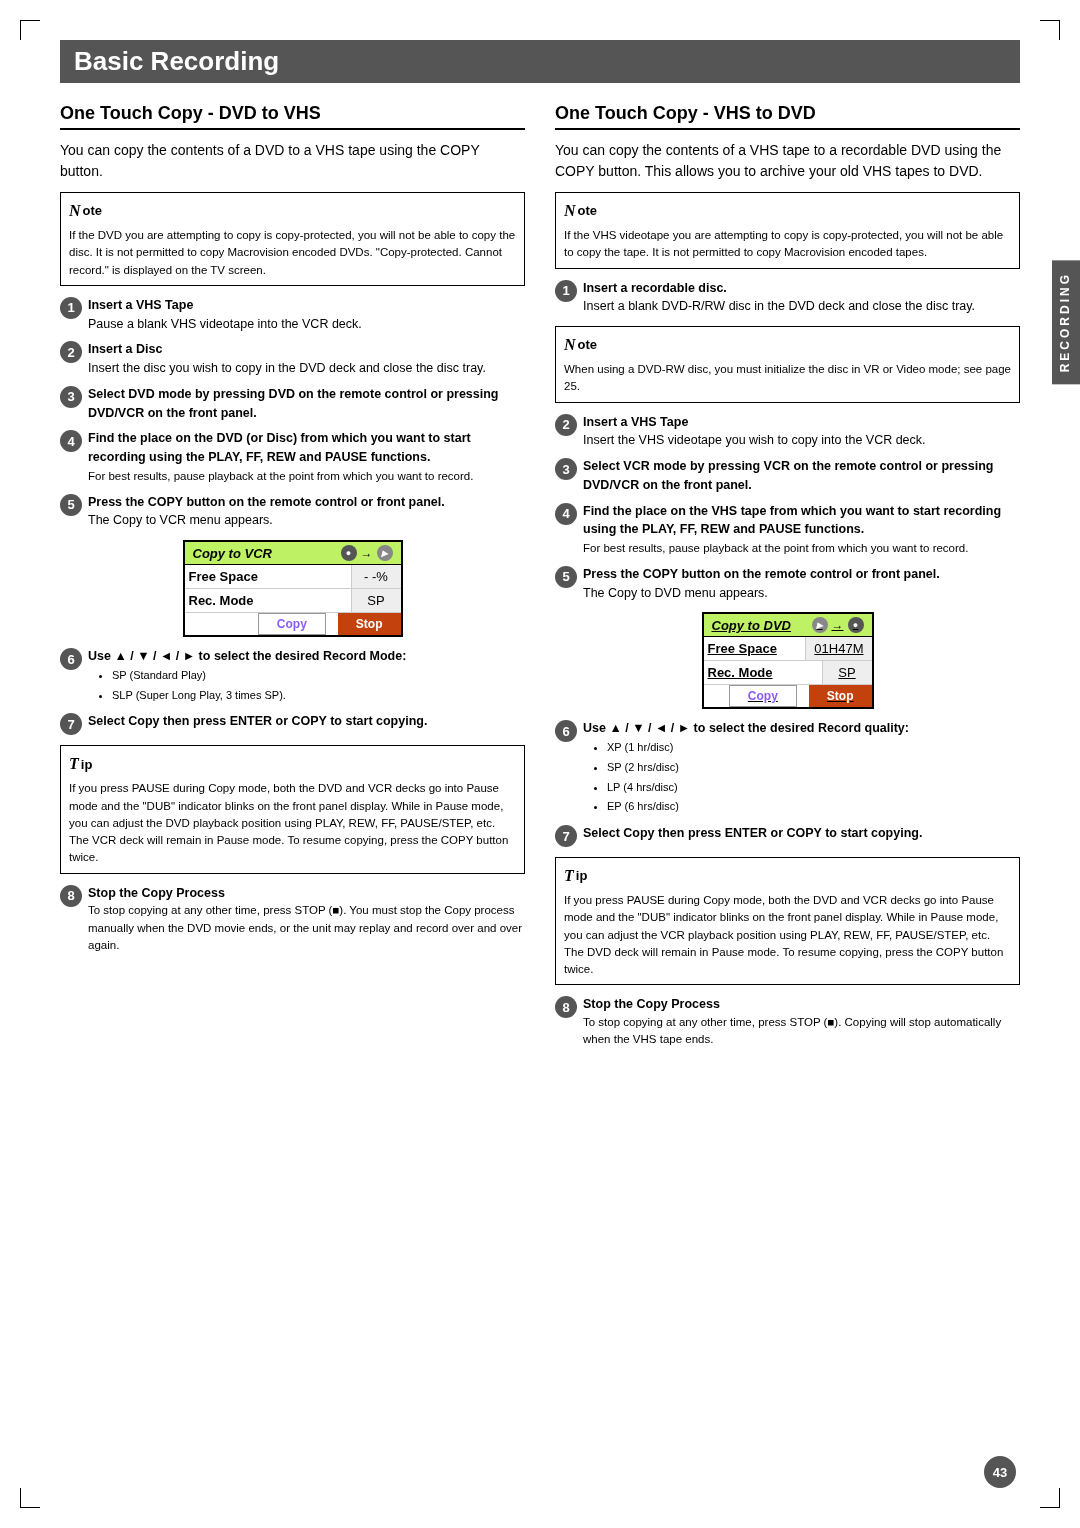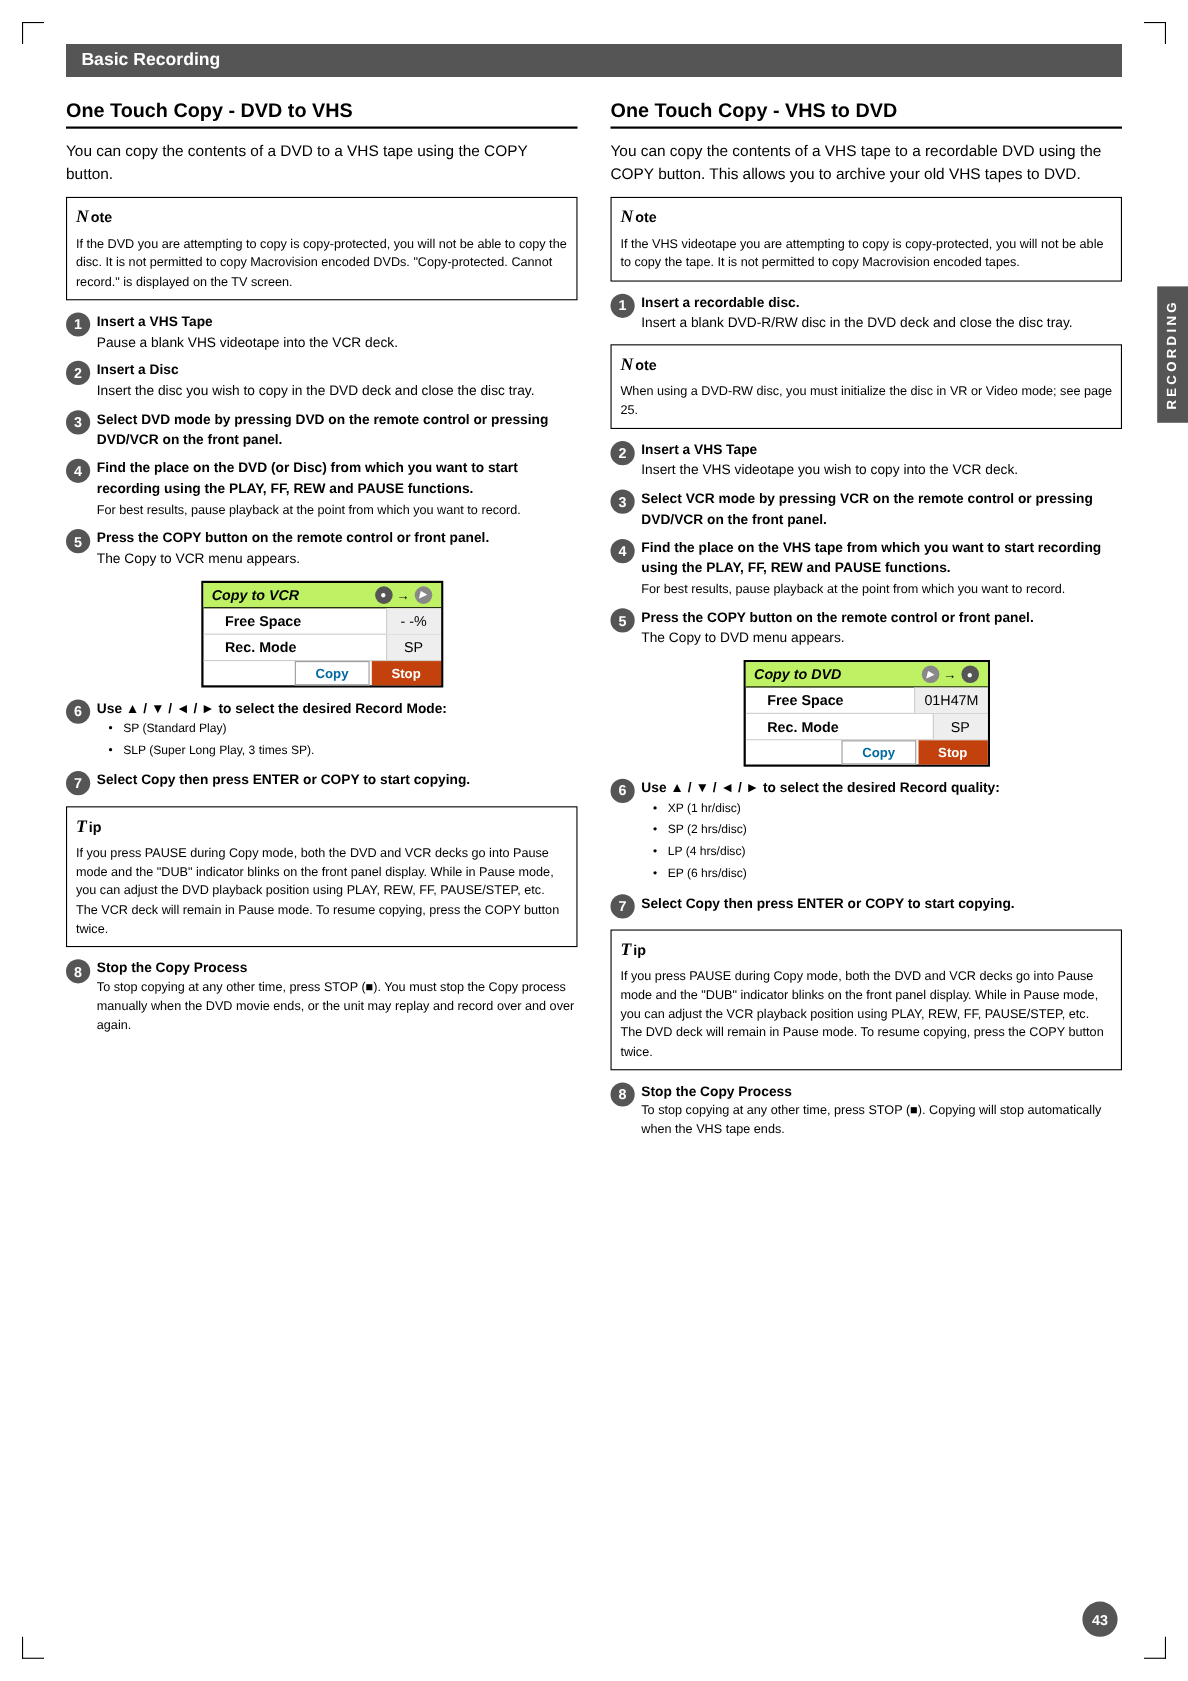--- a/index.html
+++ b/index.html
@@ -65,21 +65,21 @@
       align-items: center;
       justify-content: center;
       font-size: 13px;
       font-weight: bold;
     }
 
     
     .page-title-bar {
       background: #555;
       color: #fff;
-      font-size: 16px;
+      font-size: 26px;
       font-weight: bold;
       padding: 6px 14px;
       margin-bottom: 20px;
       display: inline-block;
       width: 100%;
     }
 
     
     .two-col {
       display: flex;
@@ -194,21 +194,21 @@
     }
     .menu-box-row {
       display: flex;
       border-bottom: 1px solid #ccc;
       align-items: stretch;
     }
     .menu-box-row:last-child {
       border-bottom: none;
     }
     .menu-label {
-      padding: 4px 20px;
+      padding: 4px 4px;
       font-weight: bold;
       flex: 1;
     }
     .menu-value {
       padding: 4px 8px;
       background: #eee;
       border-left: 1px solid #ccc;
       min-width: 50px;
       text-align: center;
     }
@@ -220,23 +220,23 @@
       padding: 3px 18px;
       background: #c2410c;
       color: #fff;
       font-weight: bold;
       font-size: 12px;
       border: none;
       cursor: pointer;
     }
     .menu-btn-copy {
       background: #fff;
-      color: #0369a1;
+      color: #8b5cf6;
       border: 1px solid #999;
-      margin-right: 2px;
+      margin-right: 12px;
     }
 
     
     .tip-box {
       border: 1.5px solid #000;
       padding: 6px 8px;
       margin: 10px 0;
       font-size: 12px;
       line-height: 1.5;
     }
@@ -255,23 +255,24 @@
       font-family: serif;
     }
     .tip-ip {
       font-weight: bold;
       font-size: 13px;
     }
 
     
     .menu-box-dvd {
       border: 2px solid #000;
-      width: 224px;
+      width: 172px;
       margin: 10px auto;
       font-size: 13px;
+      text-decoration: underline;
     }
 
     .small-text {
       font-size: 11.5px;
       line-height: 1.5;
     }
 
     .bullet-list {
       margin-left: 10px;
       font-size: 11px;

